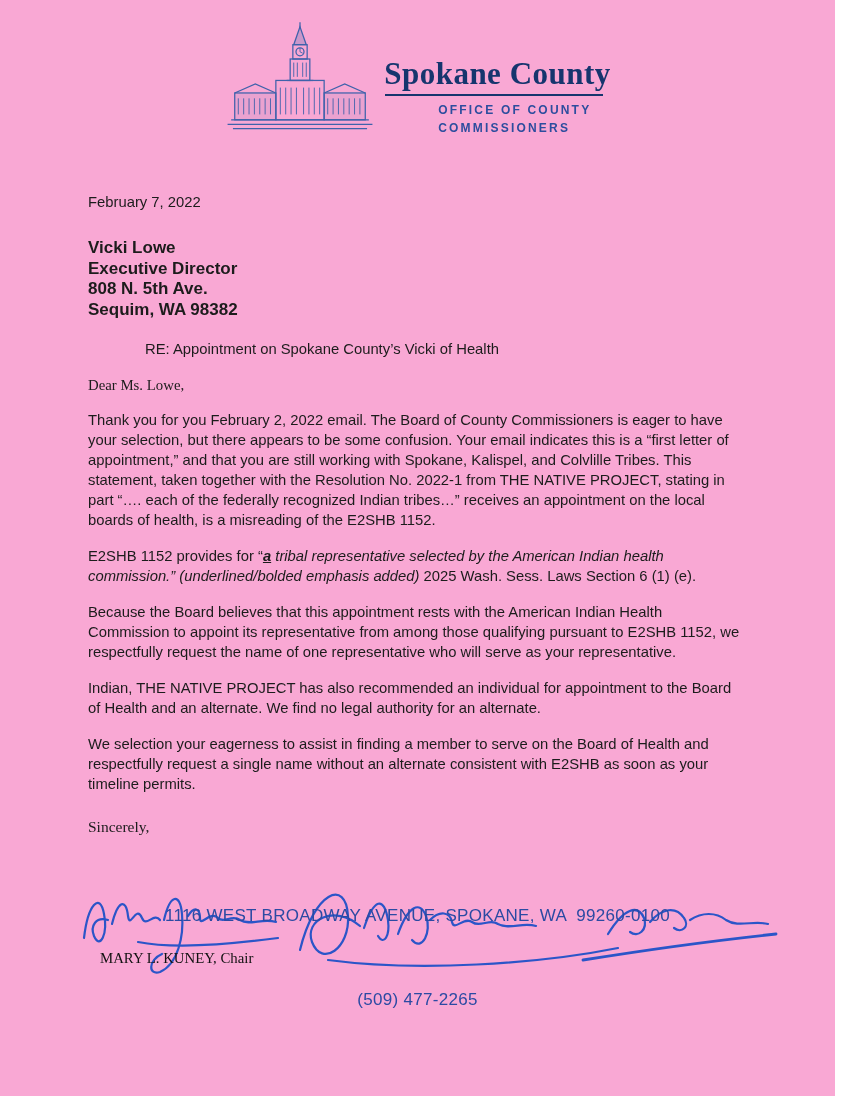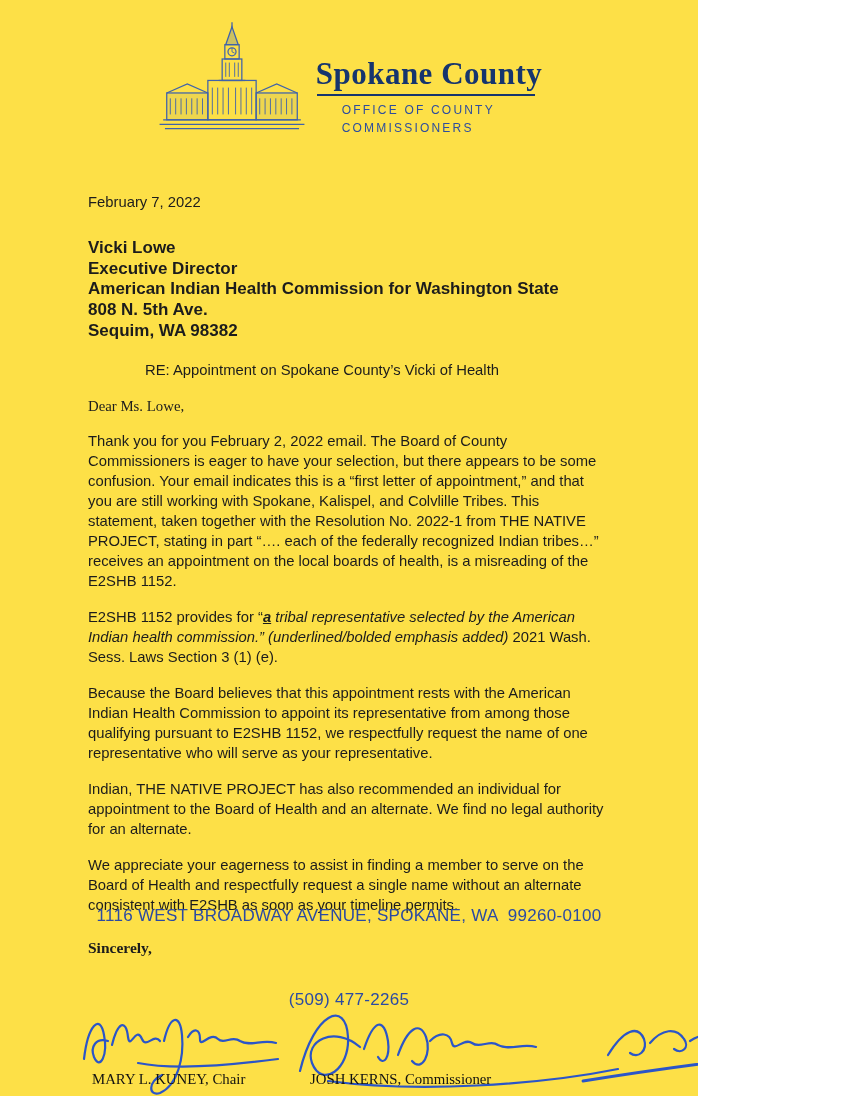--- a/index.html
+++ b/index.html
@@ -1,20 +1,20 @@
 <!DOCTYPE html>
 <html><head>
 <meta charset="utf-8">
 <style>
   html, body { margin: 0; padding: 0; background: #ffffff; }
   .page {
     position: relative;
-    width: 698px;
+    width: 835px;
     height: 1096px;
-    background: #fde047;
+    background: #f9a8d4;
     font-family: "Liberation Sans", sans-serif;
     color: #1c1c1c;
     overflow: hidden;
   }
   
   .letterhead {
     display: flex;
     justify-content: center;
     align-items: flex-start;
     padding-top: 16px;
@@ -25,42 +25,42 @@
   .brand-name {
     font-family: "Liberation Serif", serif;
     font-weight: bold;
     font-size: 31px;
     color: #16356e;
     letter-spacing: 0.5px;
     line-height: 1.05;
   }
   .brand-rule { height: 2px; background: #16356e; width: 218px; margin: 3px 0 5px 1px; }
   .brand-office {
-    margin-left: 26px;
+    margin-left: 54px;
     font-size: 12px;
-    font-weight: normal;
+    font-weight: bold;
     color: #2d4d9e;
     letter-spacing: 2.2px;
     line-height: 1.5;
   }
   
   .content { padding: 0 88px; }
   .date { margin-top: 50px; font-size: 14.8px; }
   .recipient { margin-top: 28px; font-weight: bold; font-size: 17px; line-height: 1.22; }
   .re-line { margin-top: 20px; margin-left: 57px; font-size: 14.8px; }
   .salutation { margin-top: 20px; font-size: 14.8px; font-family: Liberation Serif, serif; }
   .para { margin: 16px 0 0 0; font-size: 14.8px; line-height: 20px; }
   .em-a { font-style: italic; font-weight: bold; text-decoration: underline; }
   .italic { font-style: italic; }
-  .closing { margin-top: 24px; font-family: "Liberation Serif", serif; font-size: 15.5px; font-weight: bold; }
+  .closing { margin-top: 24px; font-family: "Liberation Serif", serif; font-size: 15.5px; }
   
   .sig-block { position: relative; margin-top: 10px; height: 150px; }
   .sig-svg { position: absolute; left: -10px; top: 30px; }
   .sig-names {
-    position: absolute; left: 4px; top: 104px; width: 670px;
+    position: absolute; left: 12px; top: 104px; width: 670px;
     display: flex;
     font-family: "Liberation Serif", serif;
     font-size: 14.8px;
     color: #111;
   }
   .sig-name.n1 { flex: 0 0 218px; }
   .sig-name.n2 { flex: 0 0 225px; }
   .sig-name.n3 { flex: 1 1 auto; }
   
   .footer {
@@ -107,35 +107,34 @@
       </div>
     </div>
   </div>
 
   <div class="content">
     <div class="date">February 7, 2022</div>
 
     <div class="recipient">
       <div>Vicki Lowe</div>
       <div>Executive Director</div>
-      <div>American Indian Health Commission for Washington State</div>
       <div>808 N. 5th Ave.</div>
       <div>Sequim, WA 98382</div>
     </div>
 
     <div class="re-line">RE: Appointment on Spokane County’s Vicki of Health</div>
     <div class="salutation">Dear Ms. Lowe,</div>
 
     <p class="para">Thank you for you February 2, 2022 email. The Board of County Commissioners is eager to have your selection, but there appears to be some confusion. Your email indicates this is a “first letter of appointment,” and that you are still working with Spokane, Kalispel, and Colvlille Tribes. This statement, taken together with the Resolution No. 2022-1 from THE NATIVE PROJECT, stating in part “…. each of the federally recognized Indian tribes…” receives an appointment on the local boards of health, is a misreading of the E2SHB 1152.</p>
 
-    <p class="para"><span>E2SHB 1152 provides for “</span><span class="em-a">a</span><span class="italic"> tribal representative selected by the American Indian health commission.” (underlined/bolded emphasis added)</span><span> 2021 Wash. Sess. Laws Section 3 (1) (e).</span></p>
+    <p class="para"><span>E2SHB 1152 provides for “</span><span class="em-a">a</span><span class="italic"> tribal representative selected by the American Indian health commission.” (underlined/bolded emphasis added)</span><span> 2025 Wash. Sess. Laws Section 6 (1) (e).</span></p>
 
     <p class="para">Because the Board believes that this appointment rests with the American Indian Health Commission to appoint its representative from among those qualifying pursuant to E2SHB 1152, we respectfully request the name of one representative who will serve as your representative.</p>
     <p class="para">Indian, THE NATIVE PROJECT has also recommended an individual for appointment to the Board of Health and an alternate. We find no legal authority for an alternate.</p>
-    <p class="para">We appreciate your eagerness to assist in finding a member to serve on the Board of Health and respectfully request a single name without an alternate consistent with E2SHB as soon as your timeline permits.</p>
+    <p class="para">We selection your eagerness to assist in finding a member to serve on the Board of Health and respectfully request a single name without an alternate consistent with E2SHB as soon as your timeline permits.</p>
 
     <div class="closing">Sincerely,</div>
 
     <div class="sig-block">
       <svg class="sig-svg" width="700" height="110" viewBox="0 0 700 110" fill="none" stroke="#2b55c8" stroke-width="2.2" stroke-linecap="round">
 
         <g>
           <path d="M6 62 C10 28 22 16 26 38 C30 58 22 74 16 60 C12 50 18 40 30 44"></path>
           <path d="M34 48 C40 24 48 22 50 40 C52 54 58 28 64 42 C68 52 76 36 82 44"></path>
           <path d="M86 44 C92 18 102 16 104 38 C106 60 100 88 82 96 C70 100 70 84 84 78"></path>
@@ -153,21 +152,20 @@
 
         <g>
           <path d="M530 58 C546 32 560 28 566 42 C570 54 560 62 552 56"></path>
           <path d="M572 46 C584 32 598 30 606 42 C612 50 604 58 596 52"></path>
           <path d="M612 44 C624 36 638 36 648 44 C660 52 676 44 690 48"></path>
           <path d="M505 84 C580 72 660 62 698 58" stroke-width="2.8"></path>
         </g>
       </svg>
       <div class="sig-names">
         <span class="sig-name n1">MARY L. KUNEY, Chair</span>
-        <span class="sig-name n3">JOSH KERNS, Commissioner</span>
       </div>
     </div>
   </div>
 
   <div class="footer">
     <div>1116 WEST BROADWAY AVENUE, SPOKANE, WA  99260-0100</div>
     <div>(509) 477-2265</div>
   </div>
 
 </div>

